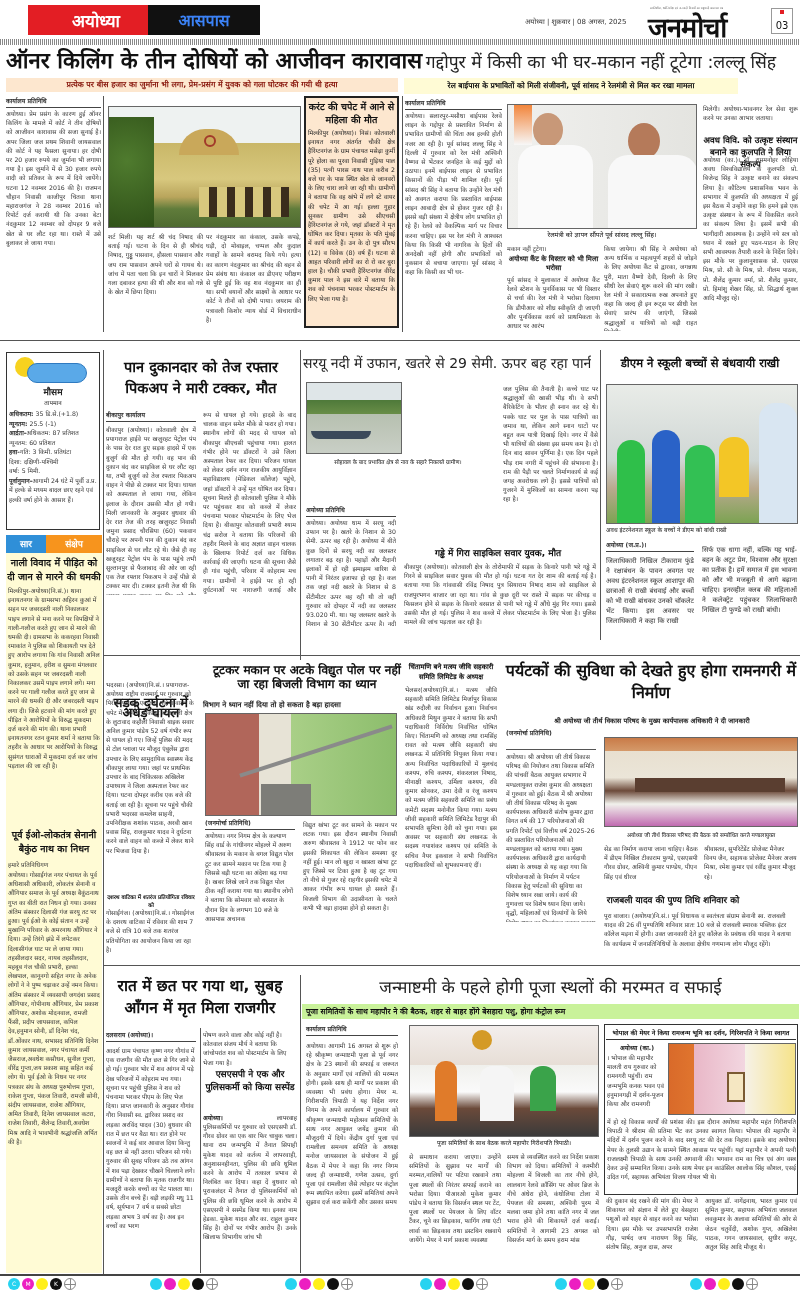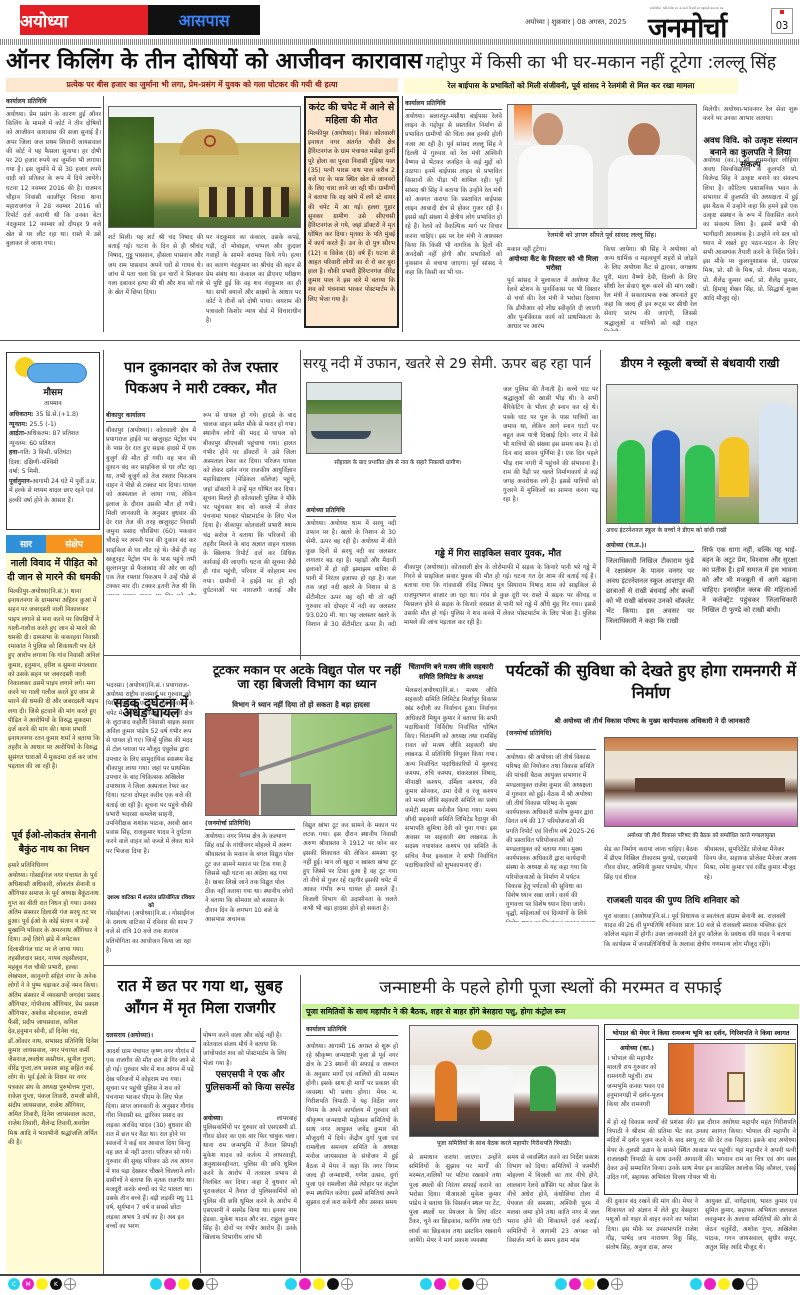--- a/index.html
+++ b/index.html
@@ -16,21 +16,21 @@
 .hline{position:absolute;height:1px;background:#555}
 .dot{display:inline-block;width:12px;height:12px;border-radius:50%;margin-right:2px;vertical-align:middle}
 .reg{display:inline-block;width:12px;height:12px;border-radius:50%;border:1px solid #888;vertical-align:middle;position:relative}
 .reg:before{content:"";position:absolute;left:5px;top:0;width:1px;height:10px;background:#888}
 .reg:after{content:"";position:absolute;top:5px;left:0;height:1px;width:10px;background:#888}
 .cmyk{position:absolute;top:1278px;display:flex;align-items:center}
 </style>
 </head>
 <body>
 
-<div class="abs" style="left:20px;top:5px;width:136px;height:30px;background:#e31e24;display:flex;align-items:center;justify-content:flex-start">
+<div class="abs" style="left:28px;top:5px;width:136px;height:30px;background:#e31e24;display:flex;align-items:center;justify-content:center">
   <span style="color:#fff;font-weight:bold;font-size:17px">अयोध्या</span>
 </div>
 <div class="abs" style="left:148px;top:5px;width:112px;height:30px;background:#111;display:flex;align-items:center;justify-content:center">
   <span style="color:#3b82f6;font-weight:bold;font-size:16px">आसपास</span>
 </div>
 <div class="abs" style="left:525px;top:17px;font-size:7px;color:#333">अयोध्या | शुक्रवार | 08 अगस्त, 2025</div>
 <div class="abs" style="left:650px;top:6px;font-size:3px;color:#555;width:115px;white-space:nowrap;overflow:hidden">प्रगतिशील, धर्मनिरपेक्ष एवं जनवादी विचारों का राष्ट्रवादी समाचार पत्र</div>
 <div class="abs" style="left:648px;top:8px;font-size:27px;font-weight:bold;color:#111;letter-spacing:-1px">जनमोर्चा</div>
 <div class="abs" style="left:771px;top:8px;width:22px;height:26px;border:1px solid #999;text-align:center">
   <div style="width:4px;height:4px;background:#e31e24;margin:1px auto 0"></div>
@@ -113,39 +113,39 @@
 <div class="abs hl" style="left:602px;top:352px;width:196px;font-size:11.5px;line-height:22px;white-space:nowrap">डीएम ने स्कूली बच्चों से बंधवायी राखी</div>
 <div class="abs photo" style="left:606px;top:384px;width:192px;height:140px;background:linear-gradient(180deg,#e9ece8 0%,#cfd6d4 55%,#b9a98e 75%,#7ca352 100%)">
   <div style="position:absolute;left:10px;top:55px;width:28px;height:85px;background:#2fbf4a;border-radius:14px 14px 0 0"></div>
   <div style="position:absolute;left:45px;top:45px;width:28px;height:95px;background:#2a62c7;border-radius:14px 14px 0 0"></div>
   <div style="position:absolute;left:78px;top:60px;width:30px;height:80px;background:#33c054;border-radius:14px 14px 0 0"></div>
   <div style="position:absolute;left:112px;top:52px;width:30px;height:60px;background:#f3c626;border-radius:14px 14px 0 0"></div>
   <div style="position:absolute;left:152px;top:18px;width:38px;height:122px;background:#d9e6f2;border-radius:16px 16px 0 0"></div>
 </div>
 <div class="abs caption" style="left:606px;top:525px;width:192px;text-align:left;font-size:6px">अवध इंटरनेशनल स्कूल के बच्चों ने डीएम को बांधी राखी</div>
 <div class="abs dateline" style="left:606px;top:540px;width:88px">अयोध्या (ज.प्र.)।</div>
-<div class="abs txt" style="left:606px;top:556px;width:88px;height:80px;font-size:6.8px;line-height:10px">जिलाधिकारी निखिल टीकाराम फुंडे ने रक्षाबंधन के पावन वनगर पर अवध इंटरनेशनल स्कूल आशापुर की छात्राओं से राखी बंधवाई और बच्चों को भी राखी बांधकर उनको चॉकलेट भेंट किया। इस अवसर पर जिलाधिकारी ने कहा कि राखी</div>
+<div class="abs txt" style="left:606px;top:556px;width:88px;height:80px;font-size:6.8px;line-height:10px">जिलाधिकारी निखिल टीकाराम फुंडे ने रक्षाबंधन के पावन अवगत पर अवध इंटरनेशनल स्कूल आशापुर की छात्राओं से राखी बंधवाई और बच्चों को भी राखी बांधकर उनको चॉकलेट भेंट किया। इस अवसर पर जिलाधिकारी ने कहा कि राखी</div>
 <div class="abs txt" style="left:702px;top:545px;width:95px;height:90px;font-size:6.8px;line-height:10px">सिर्फ एक धागा नहीं, बल्कि यह भाई-बहन के अटूट प्रेम, विश्वास और सुरक्षा का प्रतीक है। हमें समाज में इस भावना को और भी मजबूती से आगे बढ़ाना चाहिए। इनरव्हील क्लब की महिलाओं ने कलेक्ट्रेट पहुंचकर जिलाधिकारी निखिल टी फुण्डे को राखी बांधी।</div>
 
 <div class="abs" style="left:6px;top:535px;width:96px;height:738px;background:#fffbd5"></div>
 <div class="abs" style="left:6px;top:535px;width:40px;height:18px;background:#2f8fd8;color:#fff;font-weight:bold;font-size:9px;text-align:center;line-height:18px">सार</div>
 <div class="abs" style="left:46px;top:535px;width:56px;height:18px;background:#f7941d;color:#fff;font-weight:bold;font-size:9px;text-align:center;line-height:18px">संक्षेप</div>
 <div class="abs hl" style="left:6px;top:556px;width:96px;font-size:9.5px;line-height:14px">नाली विवाद में पीड़ित को दी जान से मारने की धमकी</div>
 <div class="abs txt" style="left:8px;top:586px;width:92px;height:238px;text-align:left">मिल्कीपुर-अयोध्या(नि.सं.)। थाना इनायतनगर के ग्रामसभा अहिरन कुआं में सहन पर जबरदस्ती नाली निकालकर पाइप लगाने से मना करने पर विपक्षियों ने गाली-गलौज करते हुए जान से मारने की धमकी दी। ग्रामसभा के ककरहवा निवासी रमाकांत ने पुलिस को शिकायती पत्र देते हुए आरोप लगाया कि गांव निवासी अनिल कुमार, हनुमान, हरीश व सुमना मंगलवार को उसके सहन पर जबरदस्ती नाली निकालकर उसमें पाइप लगाने लगे। मना करने पर गाली गलौज करते हुए जान से मारने की धमकी दी और जबरदस्ती पाइप लगा दी। जिसे हटवाने की मांग करते हुए पीड़ित ने आरोपियों के विरुद्ध मुकदमा दर्ज करने की मांग की। थाना प्रभारी इनायतनगर रतन कुमार शर्मा ने बताया कि तहरीर के आधार पर आरोपियों के विरुद्ध सुसंगत धाराओं में मुकदमा दर्ज कर जांच पड़ताल की जा रही है।</div>
 <div class="abs hl" style="left:6px;top:828px;width:96px;font-size:9.5px;line-height:14px">पूर्व ईओ-लोकतंत्र सेनानी बैकुंठ नाथ का निधन</div>
 <div class="abs txt" style="left:8px;top:860px;width:92px;height:10px">हमारे प्रतिनिधिगण</div>
 <div class="abs txt" style="left:8px;top:870px;width:92px;height:400px;text-align:left">अयोध्या। गोसाईंगंज नगर पंचायत के पूर्व अधिशासी अधिकारी, लोकतंत्र सेनानी व औंगियार समाज के पूर्व अध्यक्ष बैकुंठनाथ गुप्त का बीती रात निधन हो गया। उनका अंतिम संस्कार दिलासी गंज सरयू तट पर हुआ। पूर्व ईओ के कोई संतान न उन्हें मुखाग्नि परिवार के अमरनाथ औंगियार ने दिया। उन्हें तिरंगे झंडे में लपेटकर दिलासीगंज घाट पर ले जाया गया। तहसीलदार सदर, नायब तहसीलदार, महबूब गंज चौकी प्रभारी, हल्का लेखपाल, कानूनगो सहित नगर के अनेक लोगों ने ने पुष्प चढ़ाकर उन्हें नमन किया। अंतिम संस्कार में व्यवसायी जगदंबा प्रसाद औंगियार, गोपीनाथ औंगियार, प्रेम प्रकाश औंगियार, अशोक मोदनवाल, रामजी फैंसी, प्रदीप जायसवाल, कपिल देव,हनुमान सोनी, डॉ दिनेश चंद, डॉ.ओंकार नाथ, सभासद प्रतिनिधि दिनेश कुमार जायसवाल, नगर पंचायत कर्मी जैसराज,अवधेश कसौधन, सुनील गुप्ता, वीरेंद्र गुप्ता,जय प्रकाश साहू सहित कई लोग थे। पूर्व ईओ के निधन पर नगर पत्रकार संघ के अध्यक्ष पुरुषोत्तम गुप्ता, राकेश गुप्ता, पंकज तिवारी, रामजी सोनी, संदीप जायसवाल, राजेश औंगियार, अमित तिवारी, दिनेश जायसवाल कटरा, राजेश तिवारी, शैलेन्द्र तिवारी,अवधेश मिश्र आदि ने भावभीनी श्रद्धांजलि अर्पित की है।</div>
 
 <div class="abs hl" style="left:106px;top:698px;width:90px;font-size:13px;line-height:10px">सड़क दुर्घटना में अधेड़ घायल</div>
 <div class="abs txt" style="left:106px;top:680px;width:90px;height:200px;text-align:left">भदरसा। (अयोध्या)नि.सं.। प्रयागराज-अयोध्या राष्ट्रीय राजमार्ग पर गुरुवार को पिरौंटी पुल पर एक चार पहिया वाहन के चपेट में आने से बीकापुर कोतवाली क्षेत्र के लुटावाद कहौली निवासी बाइक सवार अनिल कुमार पांडेय 52 वर्ष गंभीर रूप से घायल हो गए। जिन्हें पुलिस की मदद से टोल प्लाजा पर मौजूद एंबुलेंस द्वारा उपचार के लिए सामुदायिक स्वास्थ्य केंद्र बीकापुर लाया गया। जहां पर प्राथमिक उपचार के बाद चिकित्सक अखिलेश उपाध्याय ने जिला अस्पताल रेफर कर दिया। घटना दोपहर करीब एक बजे की बताई जा रही है। सूचना पर पहुंचे चौकी प्रभारी भदरसा कमलेश साहनी, उपनिरीक्षक शशांक पाठक, अरबी खान प्रवास सिंह, राजकुमार यादव ने दुर्घटना करने वाले वाहन को कब्जे में लेकर थाने पर भिजवा दिया है।</div>
 <div class="abs hl" style="left:106px;top:893px;width:90px;font-size:5.5px;line-height:8px">दशरथ वाटिका में शतरंज प्रतियोगिता रविवार को</div>
 <div class="abs txt" style="left:106px;top:908px;width:90px;height:45px;text-align:left">गोसाईंगंज। (अयोध्या)नि.सं.। गोसाईंगंज के दशरथ वाटिका में रविवार की शाम 7 बजे से रात्रि 10 बजे तक शतरंज प्रतियोगिता का आयोजन किया जा रहा है।</div>
 
 <div class="abs hl" style="left:209px;top:663px;width:196px;font-size:12px;line-height:14px">टूटकर मकान पर अटके विद्युत पोल पर नहीं जा रहा बिजली विभाग का ध्यान</div>
-<div class="abs" style="left:203px;top:700px;width:196px;font-size:7.2px;font-weight:bold;text-align:center;line-height:10px">विभाग ने ध्यान नहीं दिया तो हो सकता है बड़ा हादसा</div>
+<div class="abs" style="left:203px;top:700px;width:196px;font-size:7.2px;font-weight:bold;line-height:10px">विभाग ने ध्यान नहीं दिया तो हो सकता है बड़ा हादसा</div>
 <div class="abs photo" style="left:205px;top:713px;width:192px;height:103px;background:linear-gradient(90deg,#b1665a 0%,#b1665a 28%,#e7e3d6 28%,#e7e3d6 45%,#a9cf87 45%,#8cbd6c 100%)">
   <div style="position:absolute;left:30px;top:35px;width:160px;height:4px;background:#8a8a8a;transform:rotate(-18deg)"></div>
   <div style="position:absolute;left:55px;top:70px;width:50px;height:33px;background:#7d7d78"></div>
 </div>
 <div class="abs dateline" style="left:205px;top:818px;width:90px">(जनमोर्चा प्रतिनिधि)</div>
 <div class="abs txt" style="left:205px;top:831px;width:90px;height:90px;text-align:left">अयोध्या। नगर निगम क्षेत्र के कल्याण सिंह वार्ड के गांधीनगर मोहल्ले में अरुण श्रीवास्तव के मकान के बगल विद्युत पोल टूट कर सामने मकान पर टिक गया है जिससे बड़ी घटना का अंदेशा बढ़ गया है। खबर लिखे जाने तक विद्युत पोल ठीक नहीं कराया गया था। स्थानीय लोगों ने बताया कि सोमवार को बरसात के दौरान दिन के लगभग 10 बजे के आसपास अचानक</div>
 <div class="abs txt" style="left:303px;top:820px;width:94px;height:100px">विद्युत खंभा टूट कर सामने के मकान पर लटक गया। इस दौरान स्थानीय निवासी अरुण श्रीवास्तव ने 1912 पर फोन कर इसकी शिकायत की लेकिन समस्या दूर नहीं हुई। मान लो खुदा न खास्ता खंभा टूट हुए जिस्से पर टिका हुआ है वह टूट गया तो नीचे से गुजर रहे राहगीर इसकी चपेट में आकर गंभीर रूप घायल हो सकते हैं। बिजली विभाग की उदासीनता के चलते कभी भी बड़ा हादसा होने हो सकता है।</div>
 
 <div class="abs hl" style="left:405px;top:662px;width:92px;font-size:6.8px;line-height:10px">चिंतामणि बने मत्स्य जीवि सहकारी समिति लिमिटेड के अध्यक्ष</div>
 <div class="abs txt" style="left:405px;top:685px;width:92px;height:236px">भेलसर(अयोध्या)नि.सं.। मत्स्य जीवि सहकारी समिति लिमिटेड मिर्जापुर विकास खंड रुदौली का निर्वाचन हुआ। निर्वाचन अधिकारी मिथुन कुमार ने बताया कि सभी पदाधिकारी निर्विरोध निर्वाचित घोषित किए। चिंतामणि को अध्यक्ष तथा रामसिंह रावत को मत्स्य जीवि सहकारी संघ लखनऊ में प्रतिनिधि नियुक्त किया गया। अन्य निर्वाचित पदाधिकारियों में मूलचंद कश्यप, रुचि कश्यप, शंकरलाल निषाद, मीनाक्षी कश्यप, उर्मिला कश्यप, रवि कुमार सोनकर, उमा देवी व रंजू कश्यप को मत्स्य जीवि सहकारी समिति का प्रबंध कमेटी सदस्य मनोनीत किया गया। मत्स्य जीवी सहकारी समिति लिमिटेड रैदापुर की सभापति सुमित्रा देवी को चुना गया। इस अवसर पर सहकारी संघ लखनऊ के सदस्य गयाशंकर कश्यप एवं समिति के सचिव नैयर इकबाल ने सभी निर्वाचित पदाधिकारियों को शुभकामनाएं दीं।</div>

